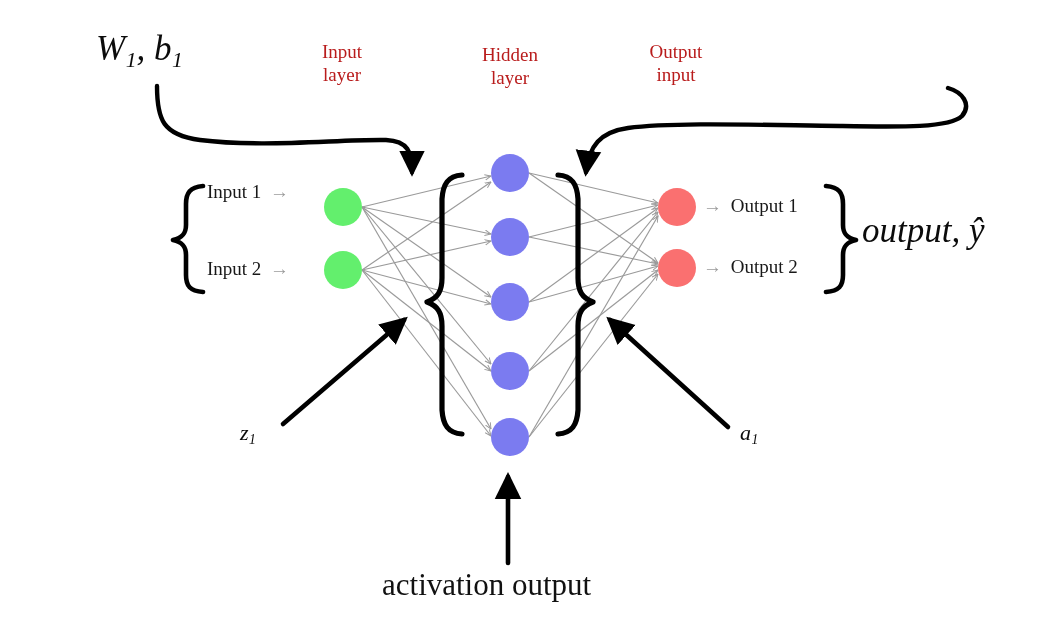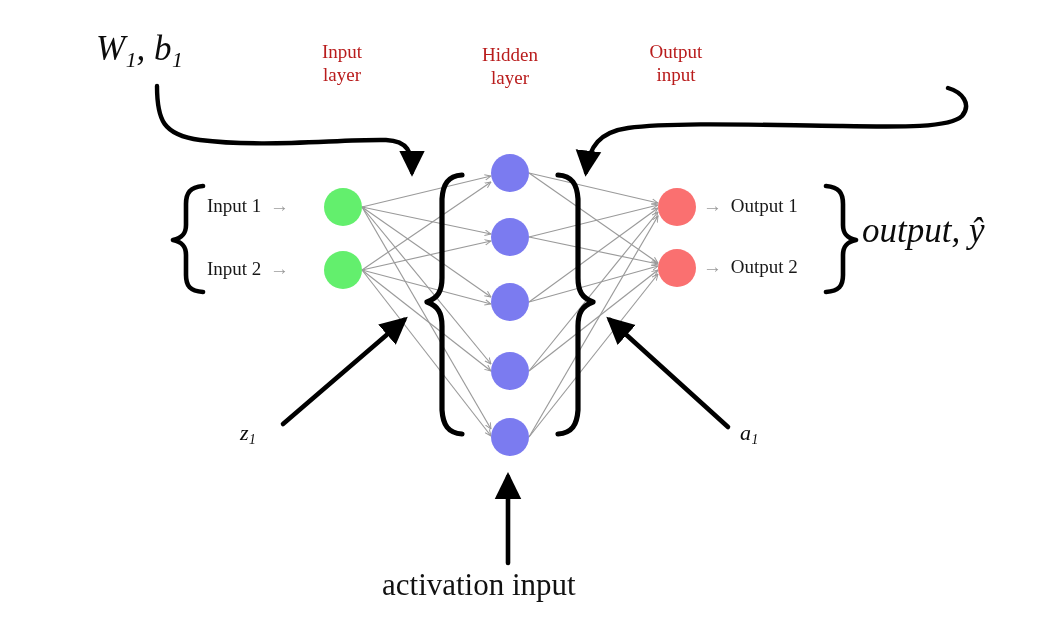--- a/index.html
+++ b/index.html
@@ -190,21 +190,21 @@
 layer</div>
 
   <div class="txt layer-cap" style="left:631px; top:40px; width:90px;">Output
 input</div>
 
 
   <div class="txt math math-big" style="left:862px; top:212px;">
     <span>output, </span><span>ŷ</span>
   </div>
 
-  <div class="txt serif-label" style="left:207px; top:196px;">
+  <div class="txt serif-label" style="left:207px; top:182px;">
     <span>Input 1</span>
     <span style="color:#9a9a9a; padding-left:4px;">→</span>
   </div>
 
   <div class="txt serif-label" style="left:207px; top:259px;">
     <span>Input 2</span>
     <span style="color:#9a9a9a; padding-left:4px;">→</span>
   </div>
 
   <div class="txt serif-label" style="left:703px; top:196px;">
@@ -218,15 +218,15 @@
   </div>
 
   <div class="txt math math-mid" style="left:240px; top:421px;">
     <span>z</span><span class="math-sub">1</span>
   </div>
 
   <div class="txt math math-mid" style="left:740px; top:421px;">
     <span>a</span><span class="math-sub">1</span>
   </div>
 
-  <div class="txt activation-caption" style="left:382px; top:568px;">activation input</div>
+  <div class="txt activation-caption" style="left:382px; top:568px;">activation output</div>
 
 </div>
 
 </body></html>

